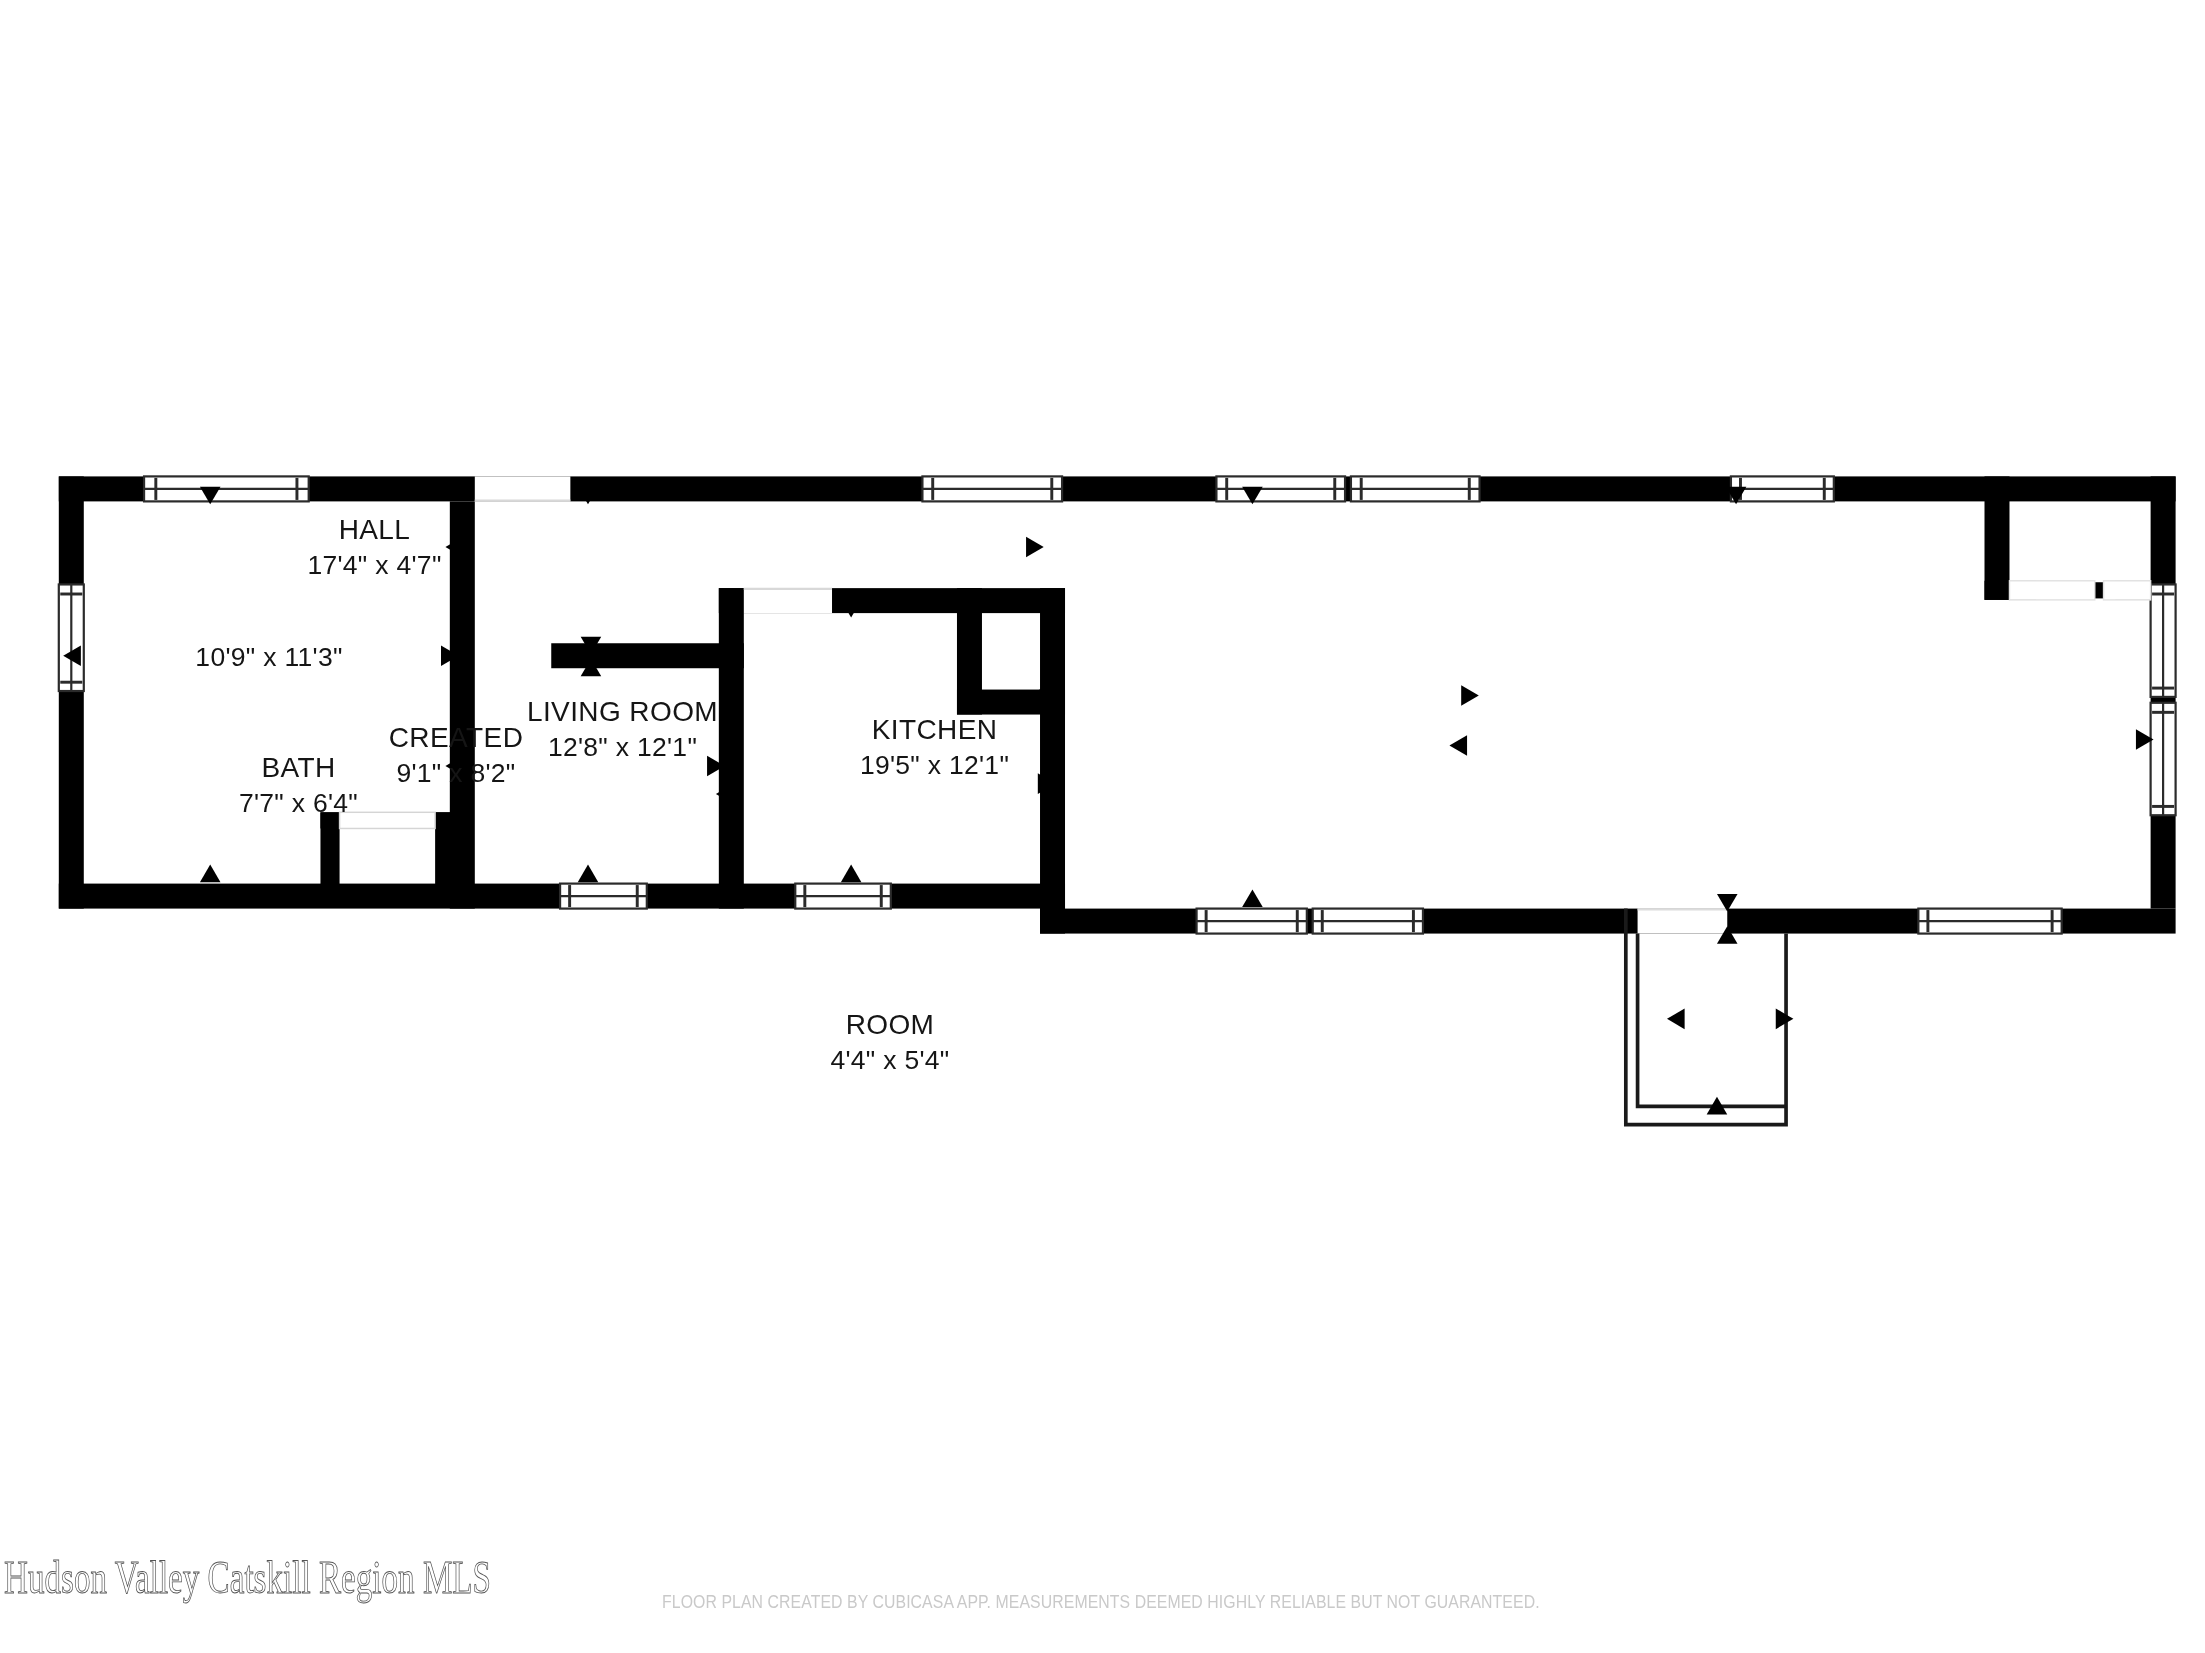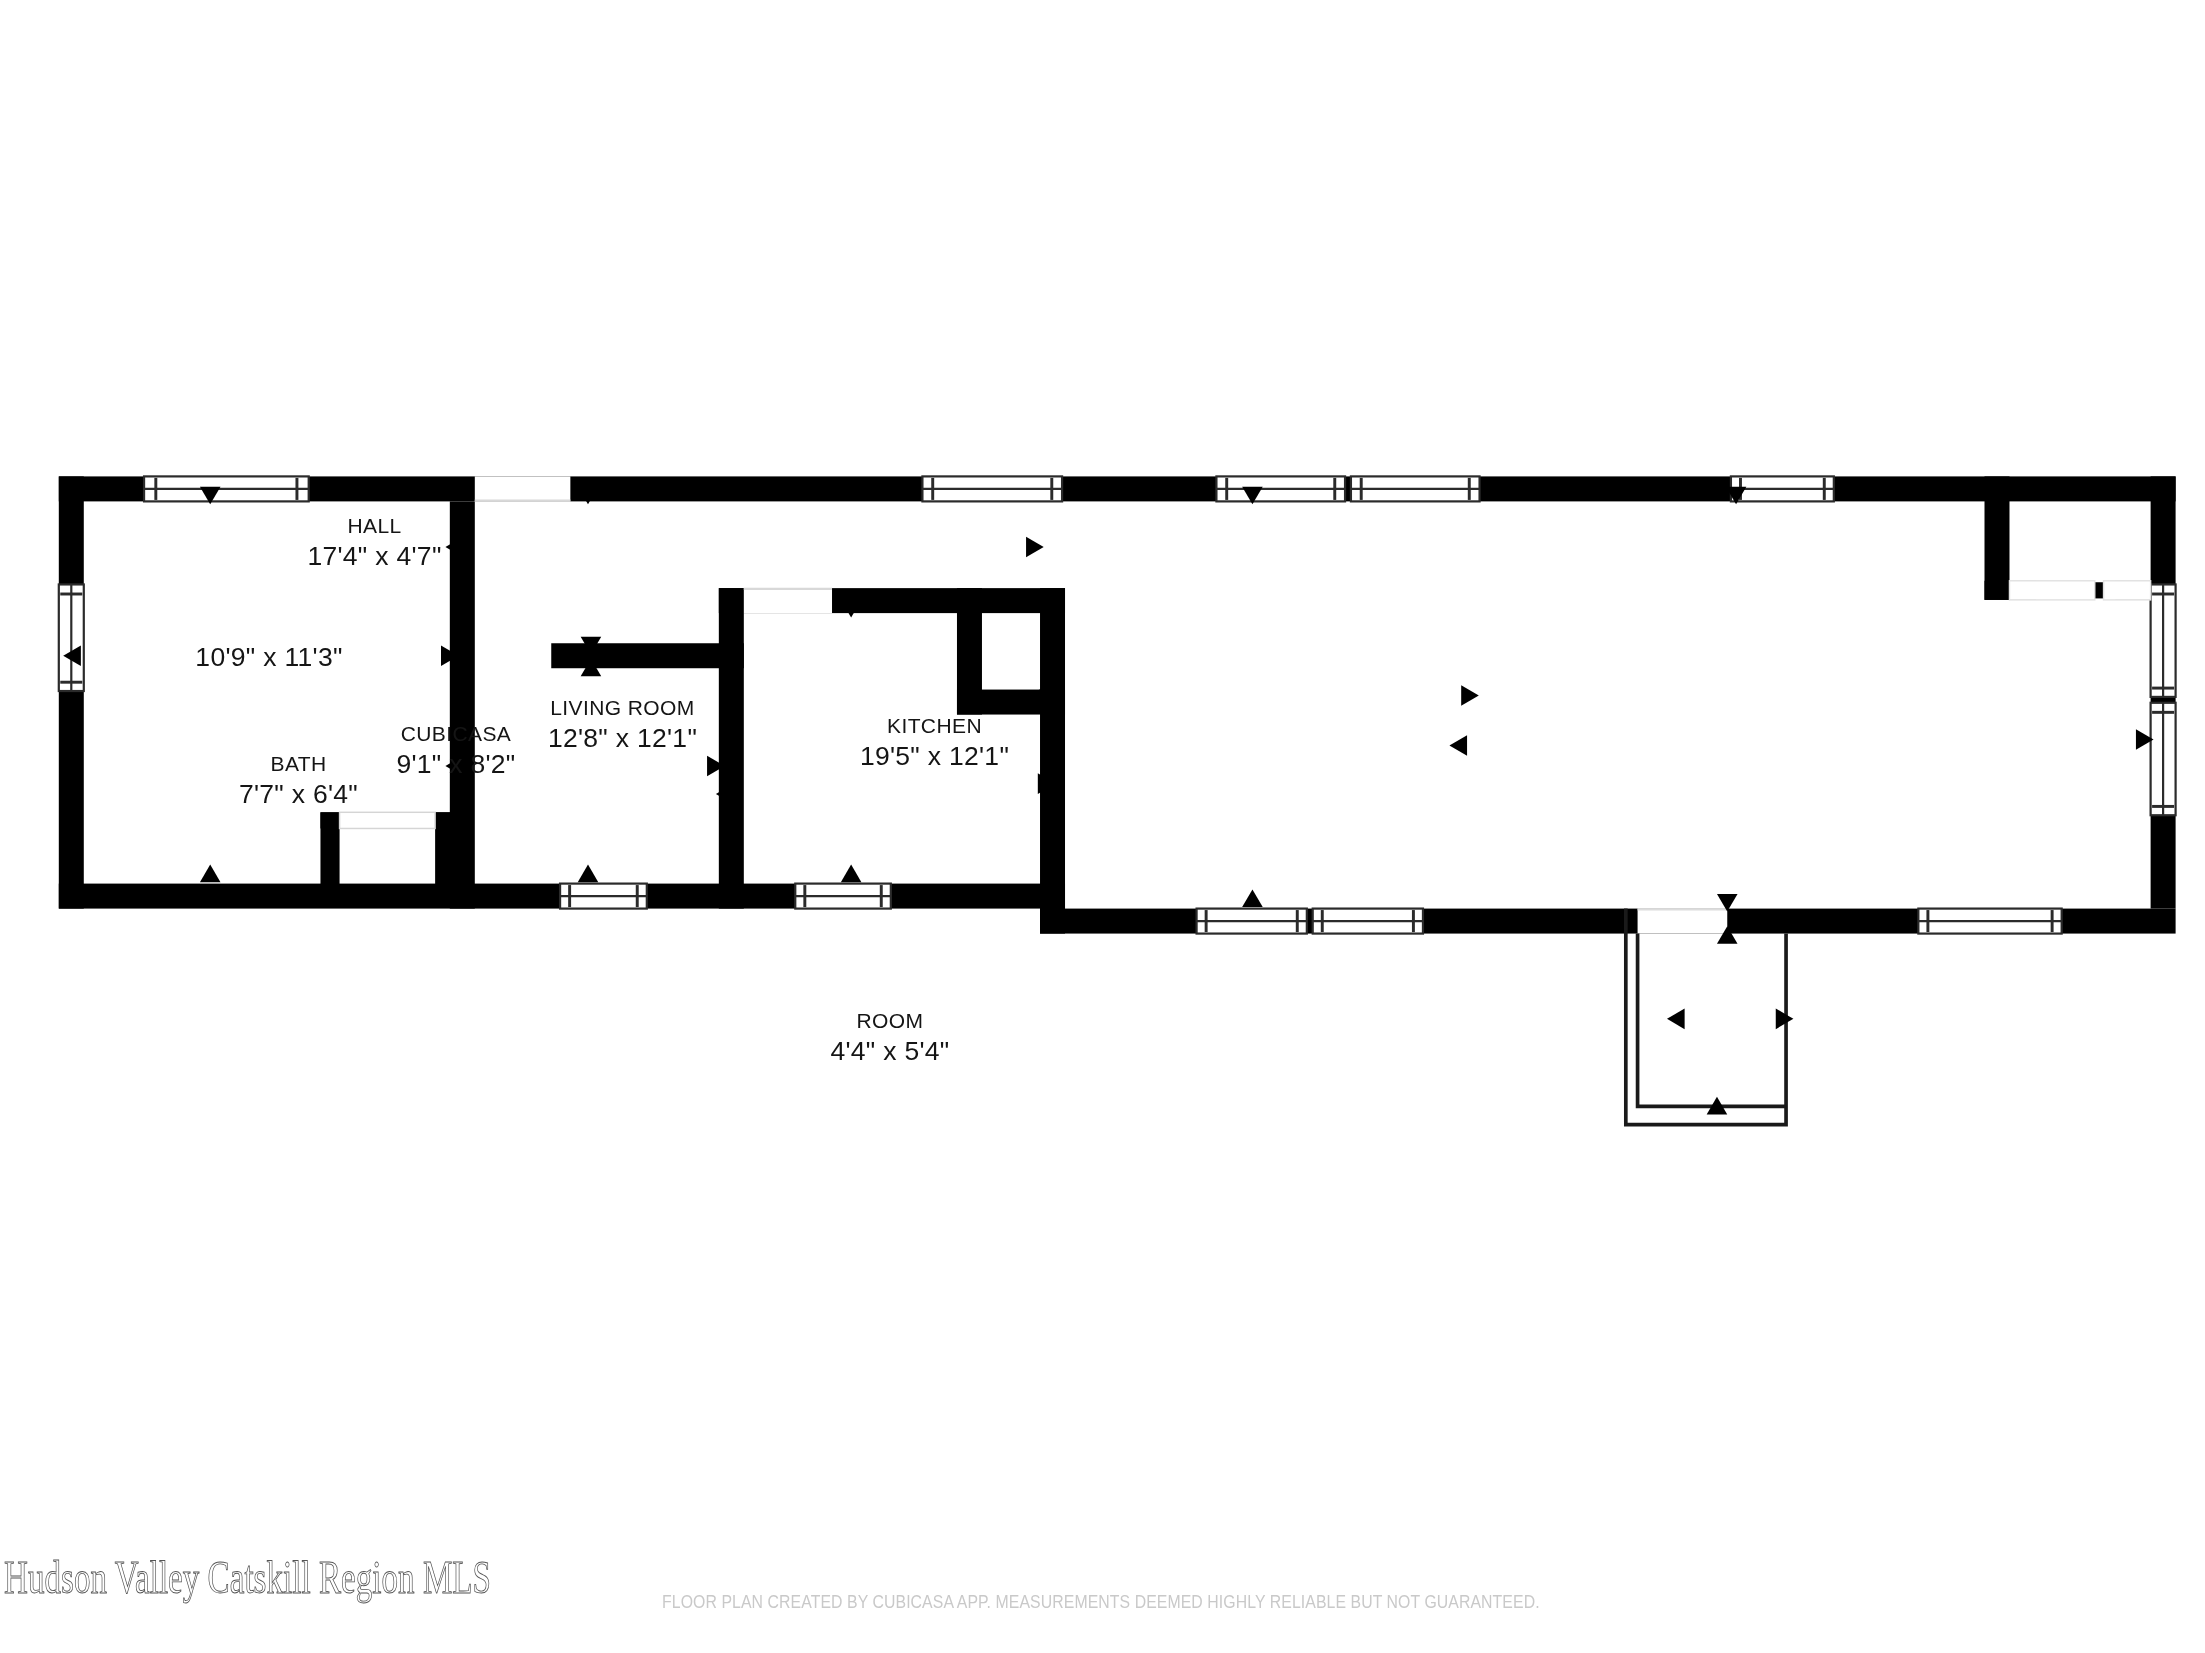--- a/index.html
+++ b/index.html
@@ -4,21 +4,21 @@
 <style>
   html,body{margin:0;padding:0;background:#ffffff;}
   body{width:2205px;height:1654px;position:relative;overflow:hidden;
        font-family:"Liberation Sans","DejaVu Sans",sans-serif;}
 
   #plan{position:absolute;left:0;top:0;width:2205px;height:1654px;}
 
   .room-label{position:absolute;text-align:center;color:#151515;
      font-family:"Liberation Sans","DejaVu Sans",sans-serif;
      line-height:1.30;white-space:nowrap;}
-  .room-label .nm{display:block;font-size:21px;letter-spacing:0.4px;}
+  .room-label .nm{display:block;font-size:28px;letter-spacing:0.4px;}
   .room-label .dm{display:block;font-size:26.5px;letter-spacing:0.3px;}
 
   .wm-mls{position:absolute;left:4.4px;top:1551px;
      font-family:"Liberation Serif","DejaVu Serif",serif;
      font-size:46px;letter-spacing:0px;color:#ffffff;
      -webkit-text-stroke:0.9px #555;white-space:nowrap;
      transform:scaleX(0.72);transform-origin:left top;}
   .wm-cc{position:absolute;left:662px;top:1591px;
      font-family:"Liberation Sans","DejaVu Sans",sans-serif;
      font-size:18.4px;color:#c9c9c9;white-space:nowrap;letter-spacing:0.1px;
@@ -251,21 +251,21 @@
   <span class="nm">HALL</span>
   <span class="dm">17'4" x 4'7"</span>
 </div>
 
 <div class="room-label" style="left:214px;top:750px;width:169px;">
   <span class="nm">BATH</span>
   <span class="dm">7'7" x 6'4"</span>
 </div>
 
 <div class="room-label" style="left:364px;top:720px;width:184px;">
-  <span class="nm">CUBICASA</span>
+  <span class="nm">CREATED</span>
   <span class="dm">9'1" x 8'2"</span>
 </div>
 
 <div class="room-label" style="left:516px;top:694px;width:213px;">
   <span class="nm">LIVING ROOM</span>
   <span class="dm">12'8" x 12'1"</span>
 </div>
 
 <div class="room-label" style="left:828px;top:712px;width:213px;">
   <span class="nm">KITCHEN</span>

